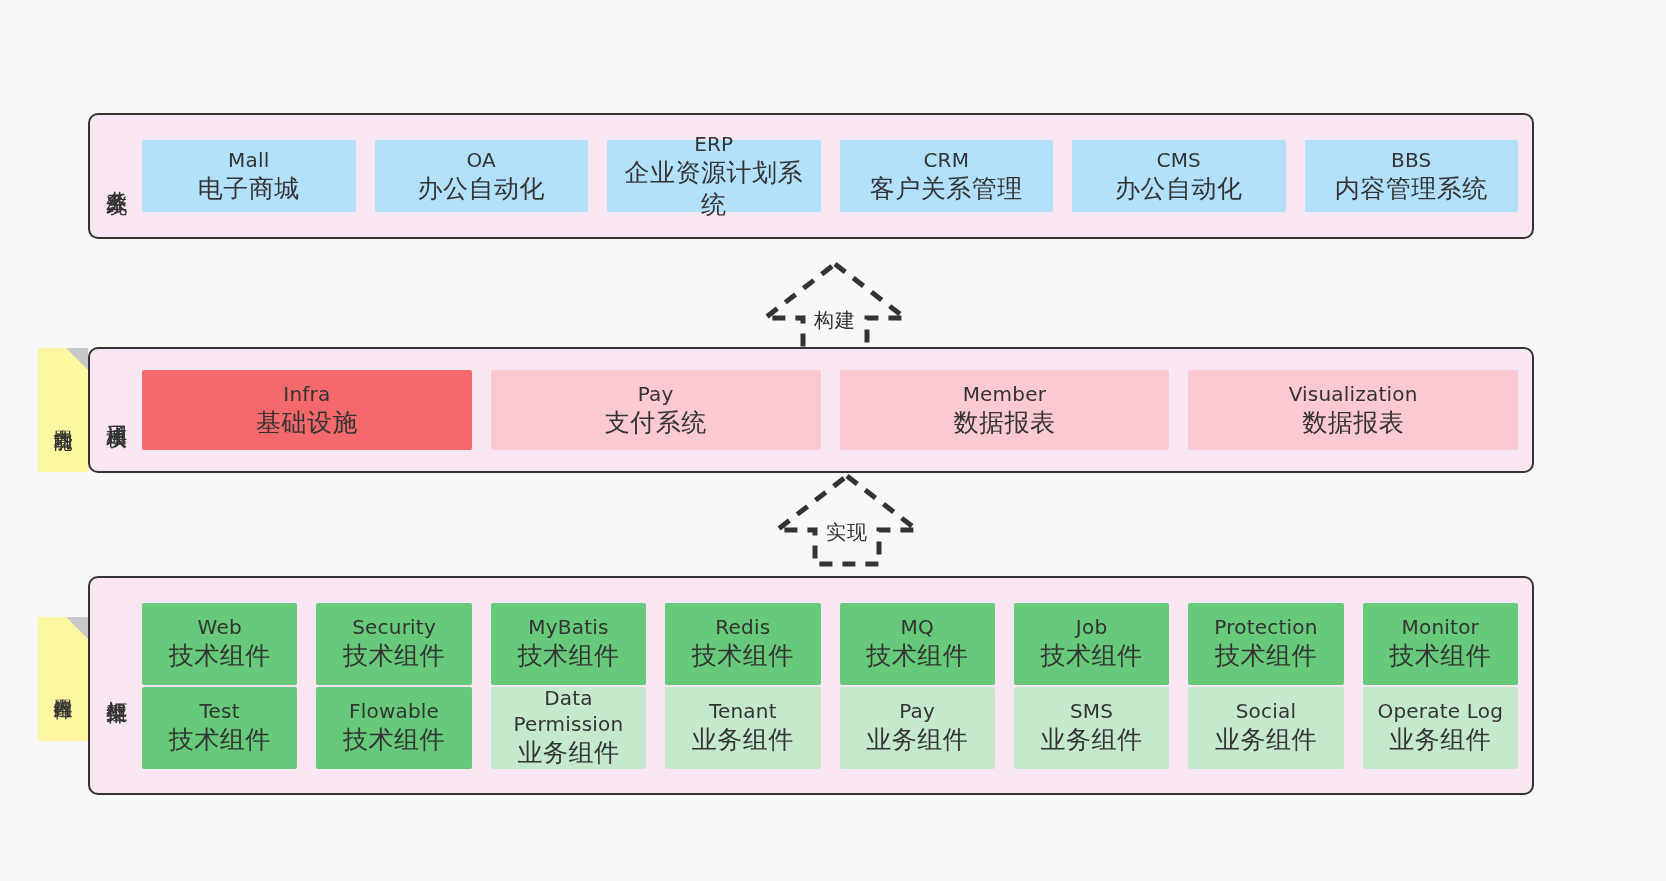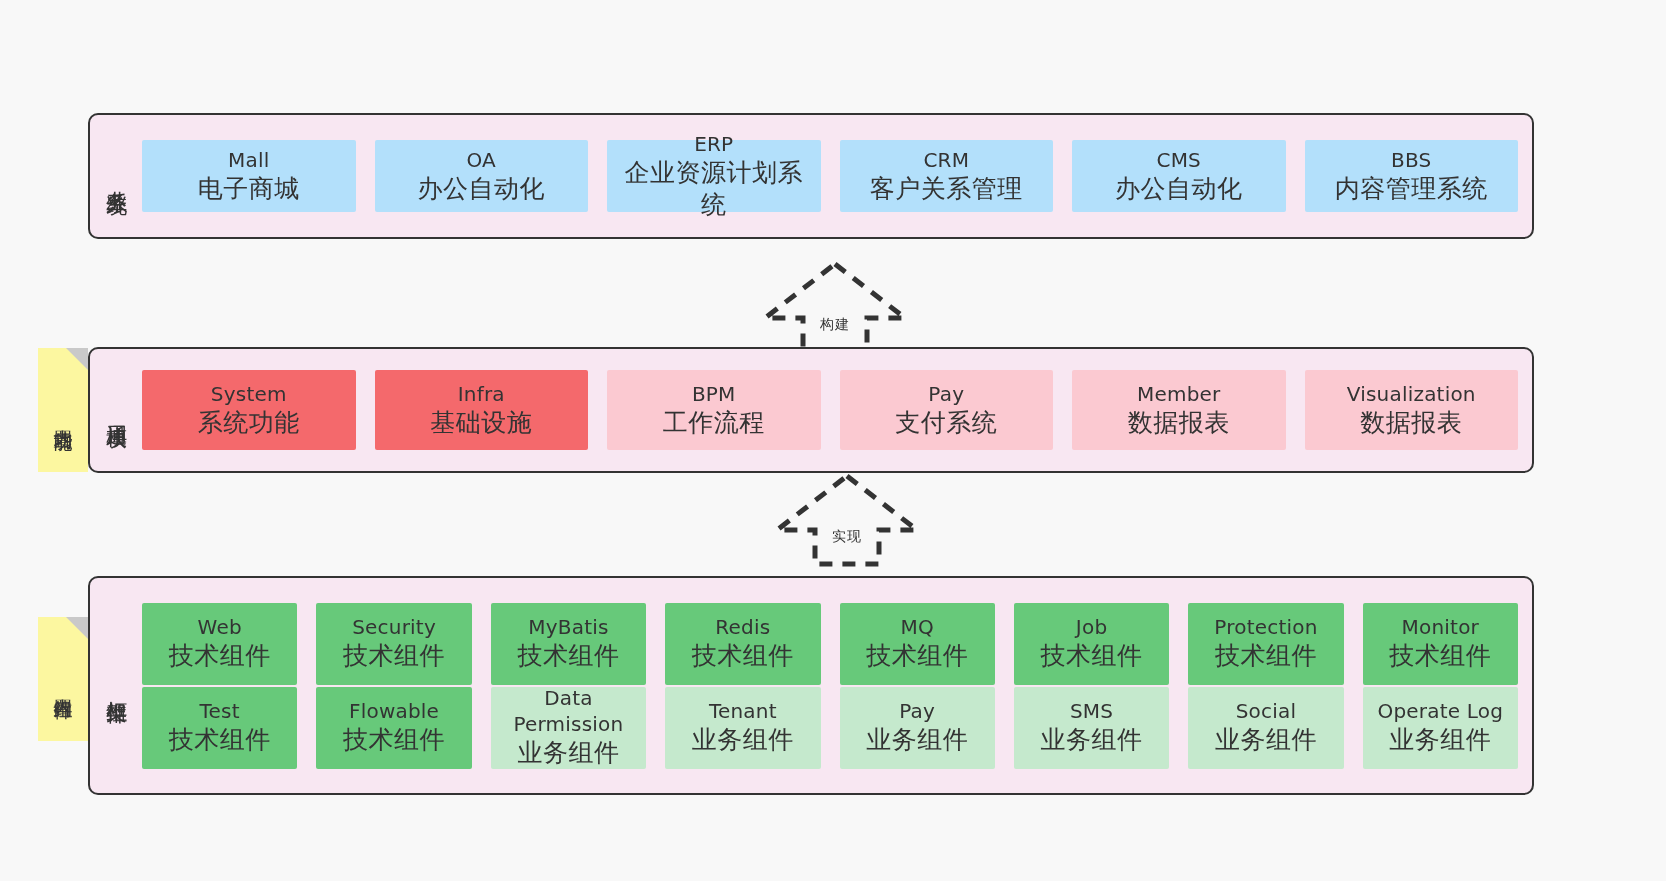--- a/index.html
+++ b/index.html
@@ -157,21 +157,21 @@
     width: 152px;
     height: 100px;
   }
   .arrow svg { display: block; width: 100%; height: 100%; }
   .arrow .arrow-label {
     position: absolute;
     left: 0;
     right: 0;
     bottom: 24px;
     text-align: center;
-    font-size: 14px;
+    font-size: 20px;
     color: #333333;
     letter-spacing: 1px;
   }
   #arrow-build   { left: 759px; top: 258px; }
   #arrow-realize { left: 771px; top: 470px; }
 </style>
 </head>
 <body>
 
 <div class="canvas">
@@ -218,30 +218,22 @@
   <div class="note" id="note-features">
     <span class="fold"></span>
     <span>内置功能</span>
   </div>
 
   <div class="layer" id="layer-module">
     <div class="layer-title">通用模块</div>
     <div class="layer-body">
       <div class="row">
         <div class="card c-red">
-          <span class="en">System</span>
-          <span class="cn">系统功能</span>
-        </div>
-        <div class="card c-red">
           <span class="en">Infra</span>
           <span class="cn">基础设施</span>
-        </div>
-        <div class="card c-pink">
-          <span class="en">BPM</span>
-          <span class="cn">工作流程</span>
         </div>
         <div class="card c-pink">
           <span class="en">Pay</span>
           <span class="cn">支付系统</span>
         </div>
         <div class="card c-pink">
           <span class="en">Member</span>
           <span class="cn">数据报表</span>
         </div>
         <div class="card c-pink">

